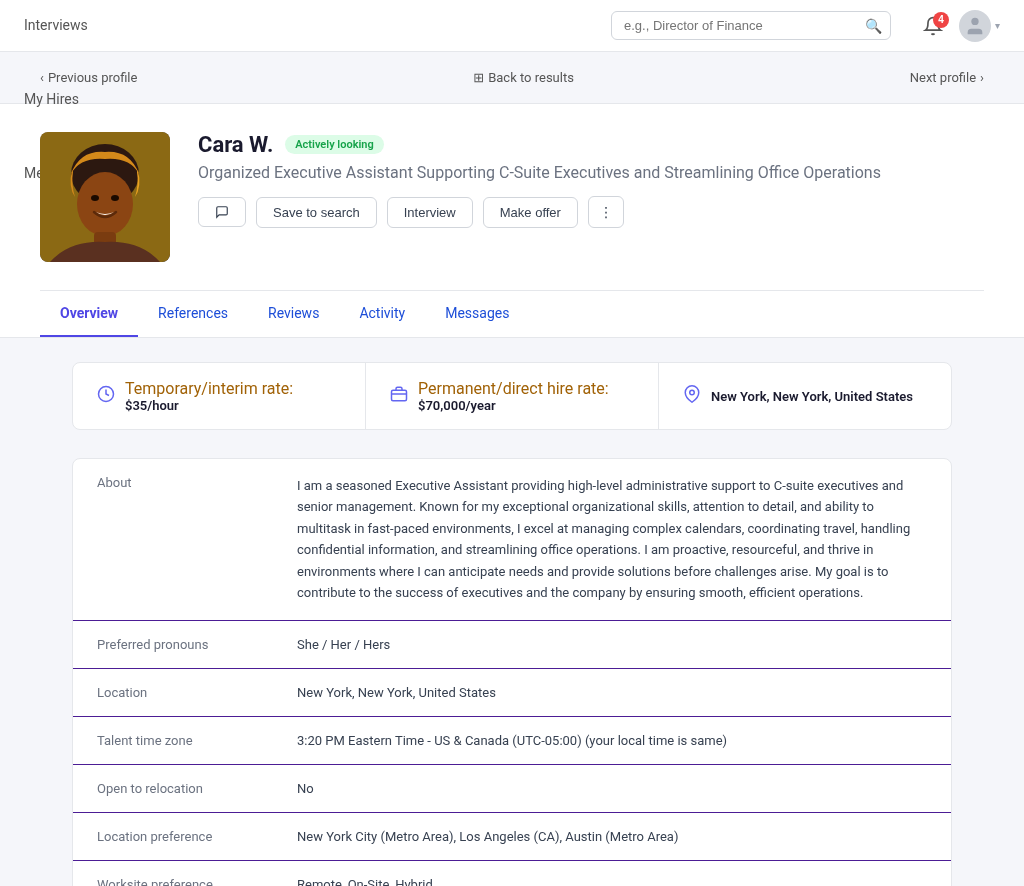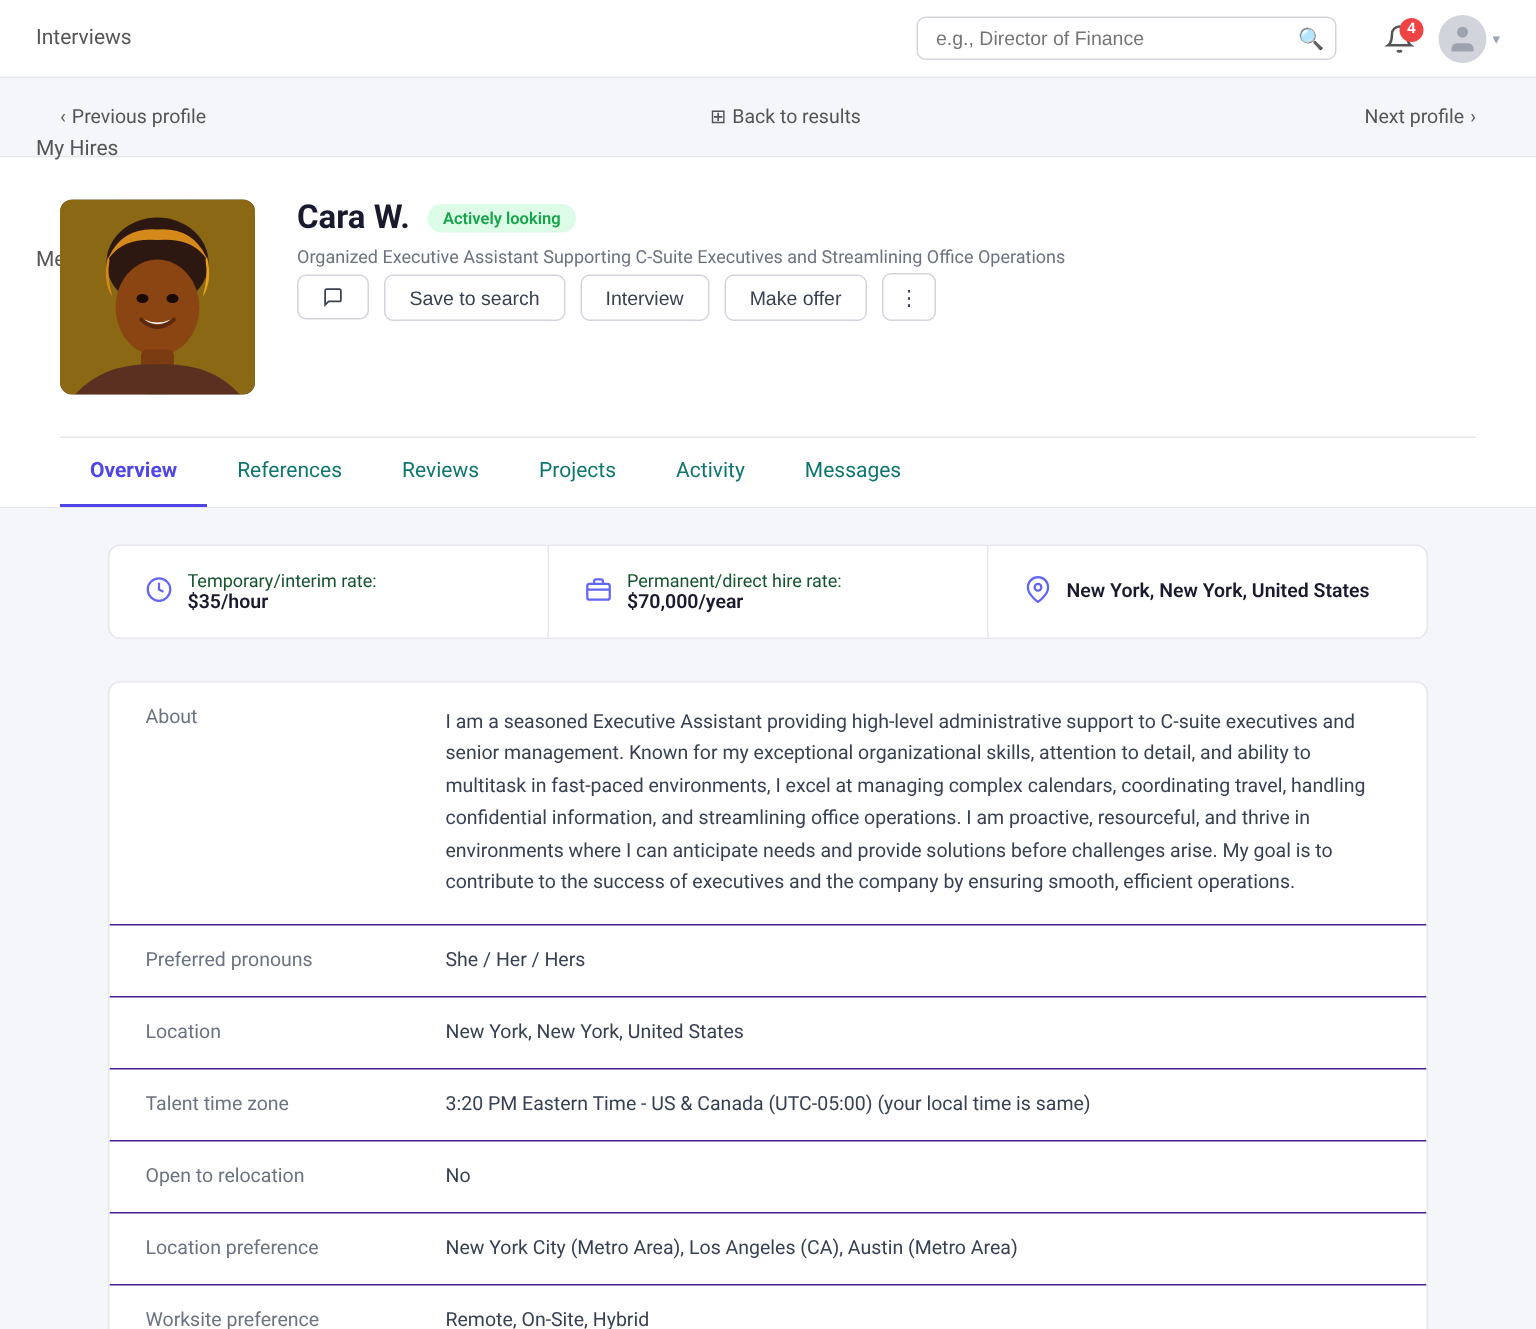--- a/index.html
+++ b/index.html
@@ -97,21 +97,21 @@
     .profile-name-row {
       display: flex; align-items: center; gap: 12px;
       margin-bottom: 6px;
     }
     .profile-name { font-size: 22px; font-weight: 700; color: #1a1a2e; }
     .status-badge {
       background: #dcfce7; color: #16a34a;
       font-size: 11px; font-weight: 600;
       padding: 3px 10px; border-radius: 12px;
     }
-    .profile-headline { font-size: 12px; color: #6b7280; margin-bottom: 4px; }
+    .profile-headline { font-size: 16px; color: #6b7280; margin-bottom: 14px; }
     .profile-actions {
       display: flex; align-items: center; gap: 10px;
     }
     .btn-action {
       border: 1px solid #d1d5db; background: #fff; border-radius: 6px;
       padding: 7px 16px; font-size: 13px; color: #374151;
       cursor: pointer; display: flex; align-items: center; gap: 6px;
     }
     .btn-icon-only {
       border: 1px solid #d1d5db; background: #fff; border-radius: 6px;
@@ -119,21 +119,21 @@
       cursor: pointer; display: flex; align-items: center;
     }
 
     
     .profile-tabs {
       display: flex; gap: 0;
       border-top: 1px solid #e5e7eb;
       margin-top: 8px;
     }
     .profile-tab {
-      padding: 14px 20px; font-size: 14px; color: #0f766e;
+      padding: 14px 20px; font-size: 14px; color: #1d4ed8;
       cursor: pointer; border-bottom: 2px solid transparent;
       transition: all 0.15s;
     }
     .profile-tab.active { color: #4f46e5; border-bottom-color: #4f46e5; font-weight: 700; }
 
     
     .profile-content {
       max-width: 960px; margin: 0 auto; padding: 24px 40px;
     }
 
@@ -143,21 +143,21 @@
       background: #fff; border: 1px solid #e5e7eb; border-radius: 8px;
       margin-bottom: 28px; overflow: hidden;
     }
     .rate-card {
       flex: 1; padding: 16px 24px;
       display: flex; align-items: center; gap: 10px;
       border-right: 1px solid #e5e7eb;
     }
     .rate-card:last-child { border-right: none; }
     .rate-icon { color: #6366f1; font-size: 16px; flex-shrink: 0; }
-    .rate-label { font-size: 12px; color: #14532d; }
+    .rate-label { font-size: 16px; color: #a16207; }
     .rate-value { font-size: 13px; font-weight: 600; color: #1a1a2e; }
 
     
     .details-table {
       background: #fff; border: 1px solid #e5e7eb; border-radius: 8px;
       overflow: hidden;
     }
     .detail-row {
       display: flex; padding: 16px 24px;
       border-bottom: 1px solid #4c1d95;
@@ -284,21 +284,20 @@
             <span>⋮</span>
           </button>
         </div>
       </div>
     </div>
 
     <div class="profile-tabs">
       <div class="profile-tab active">Overview</div>
       <div class="profile-tab">References</div>
       <div class="profile-tab">Reviews</div>
-      <div class="profile-tab">Projects</div>
       <div class="profile-tab">Activity</div>
       <div class="profile-tab">Messages</div>
     </div>
   </div>
 
   <div class="content-area">
     <div class="profile-content">
 
       <div class="rate-cards">
         <div class="rate-card">

